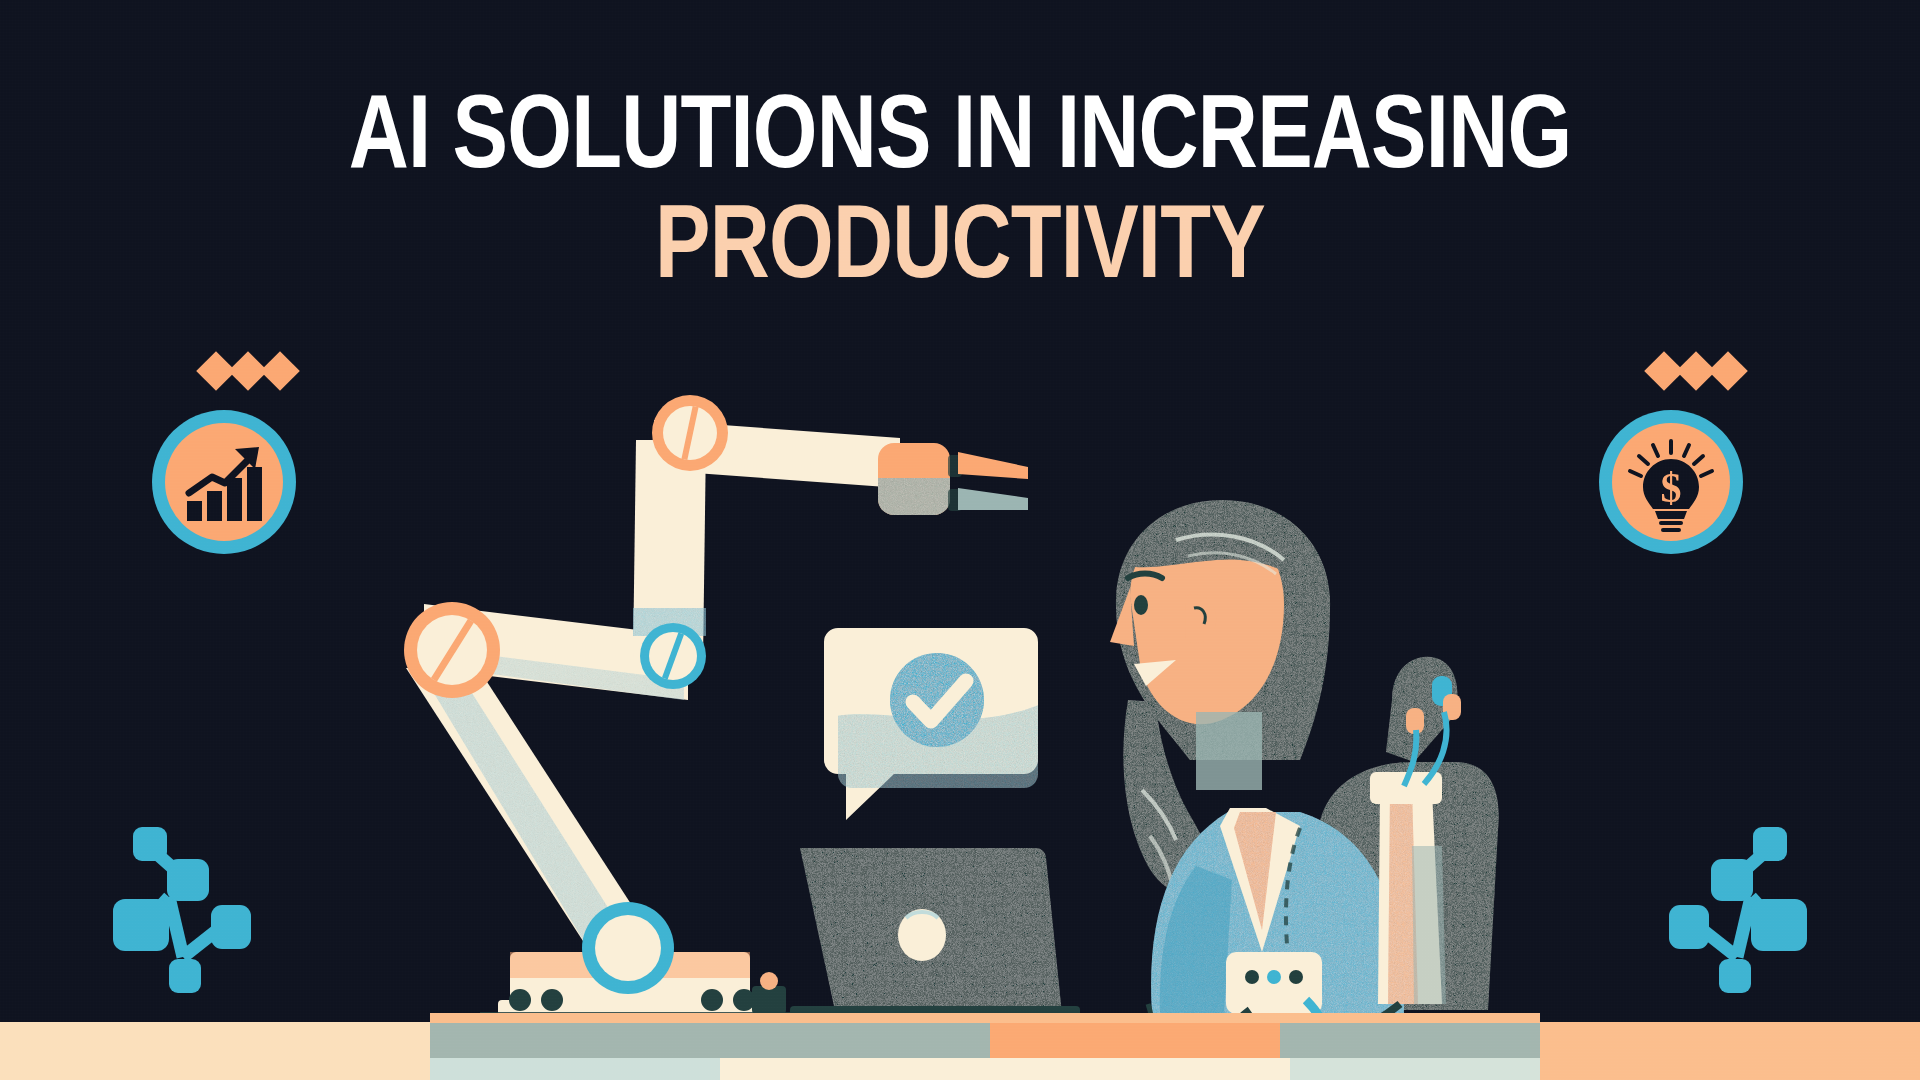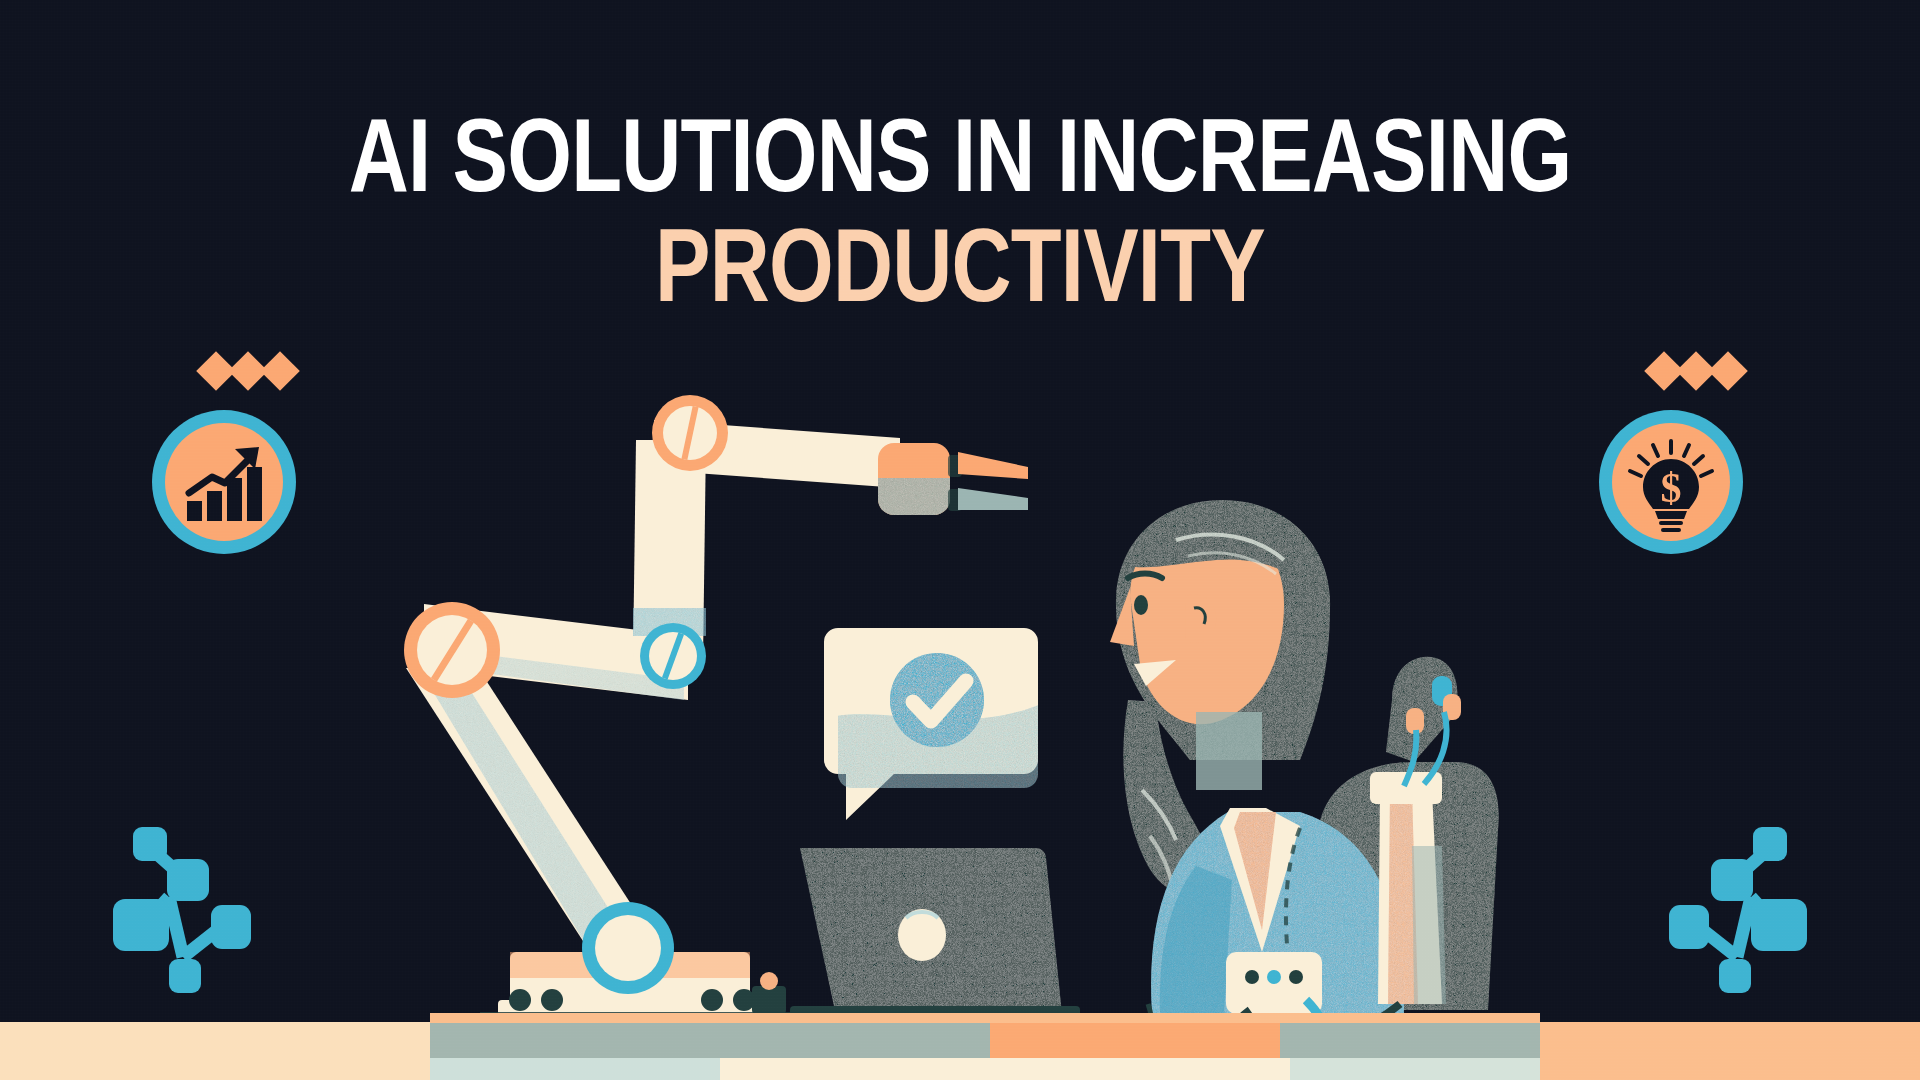--- a/index.html
+++ b/index.html
@@ -5,21 +5,21 @@
   html,body{margin:0;padding:0;}
   body{
     width:1920px;height:1080px;overflow:hidden;
     background:#0F1320;
     font-family:"Liberation Sans", sans-serif;
   }
   #stage{position:relative;width:1920px;height:1080px;background:#0F1320;overflow:hidden;}
 
   
   .title-wrap{
-    position:absolute;left:0;top:108px;width:1920px;text-align:center;
+    position:absolute;left:0;top:84px;width:1920px;text-align:center;
     z-index:40;pointer-events:none;
   }
   .title-line{
     display:block;
     font-family:"Liberation Sans", sans-serif;
     font-weight:bold;
     letter-spacing:-1px;
     line-height:0.92;
     white-space:nowrap;
   }

